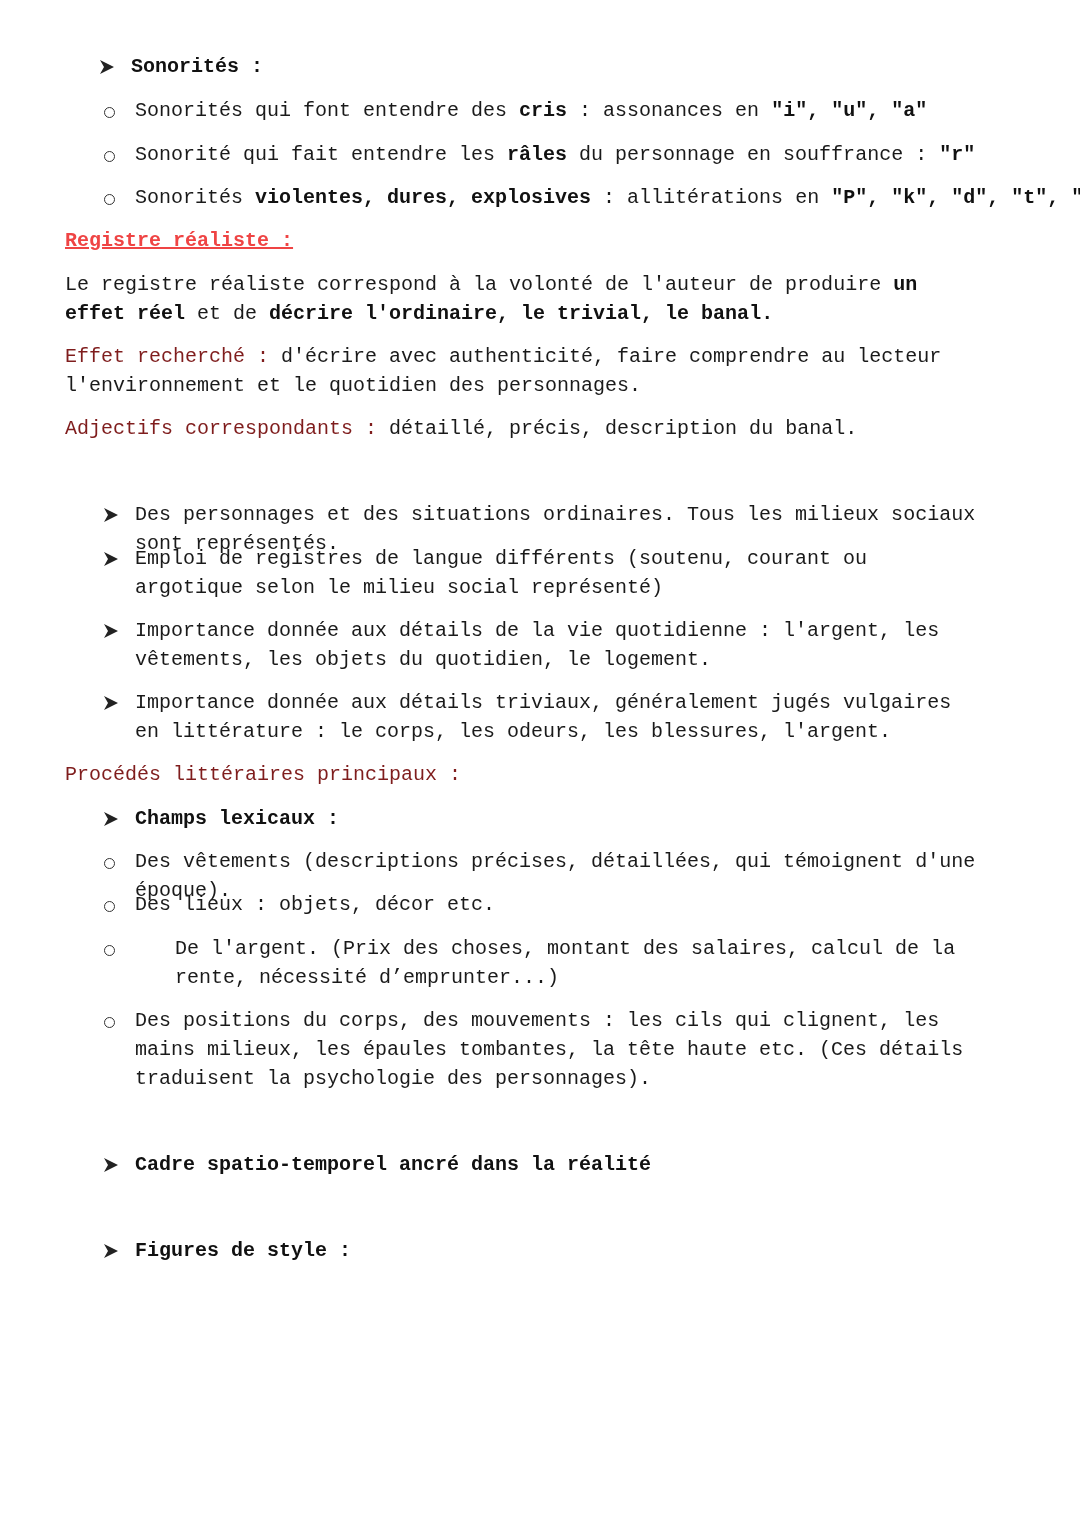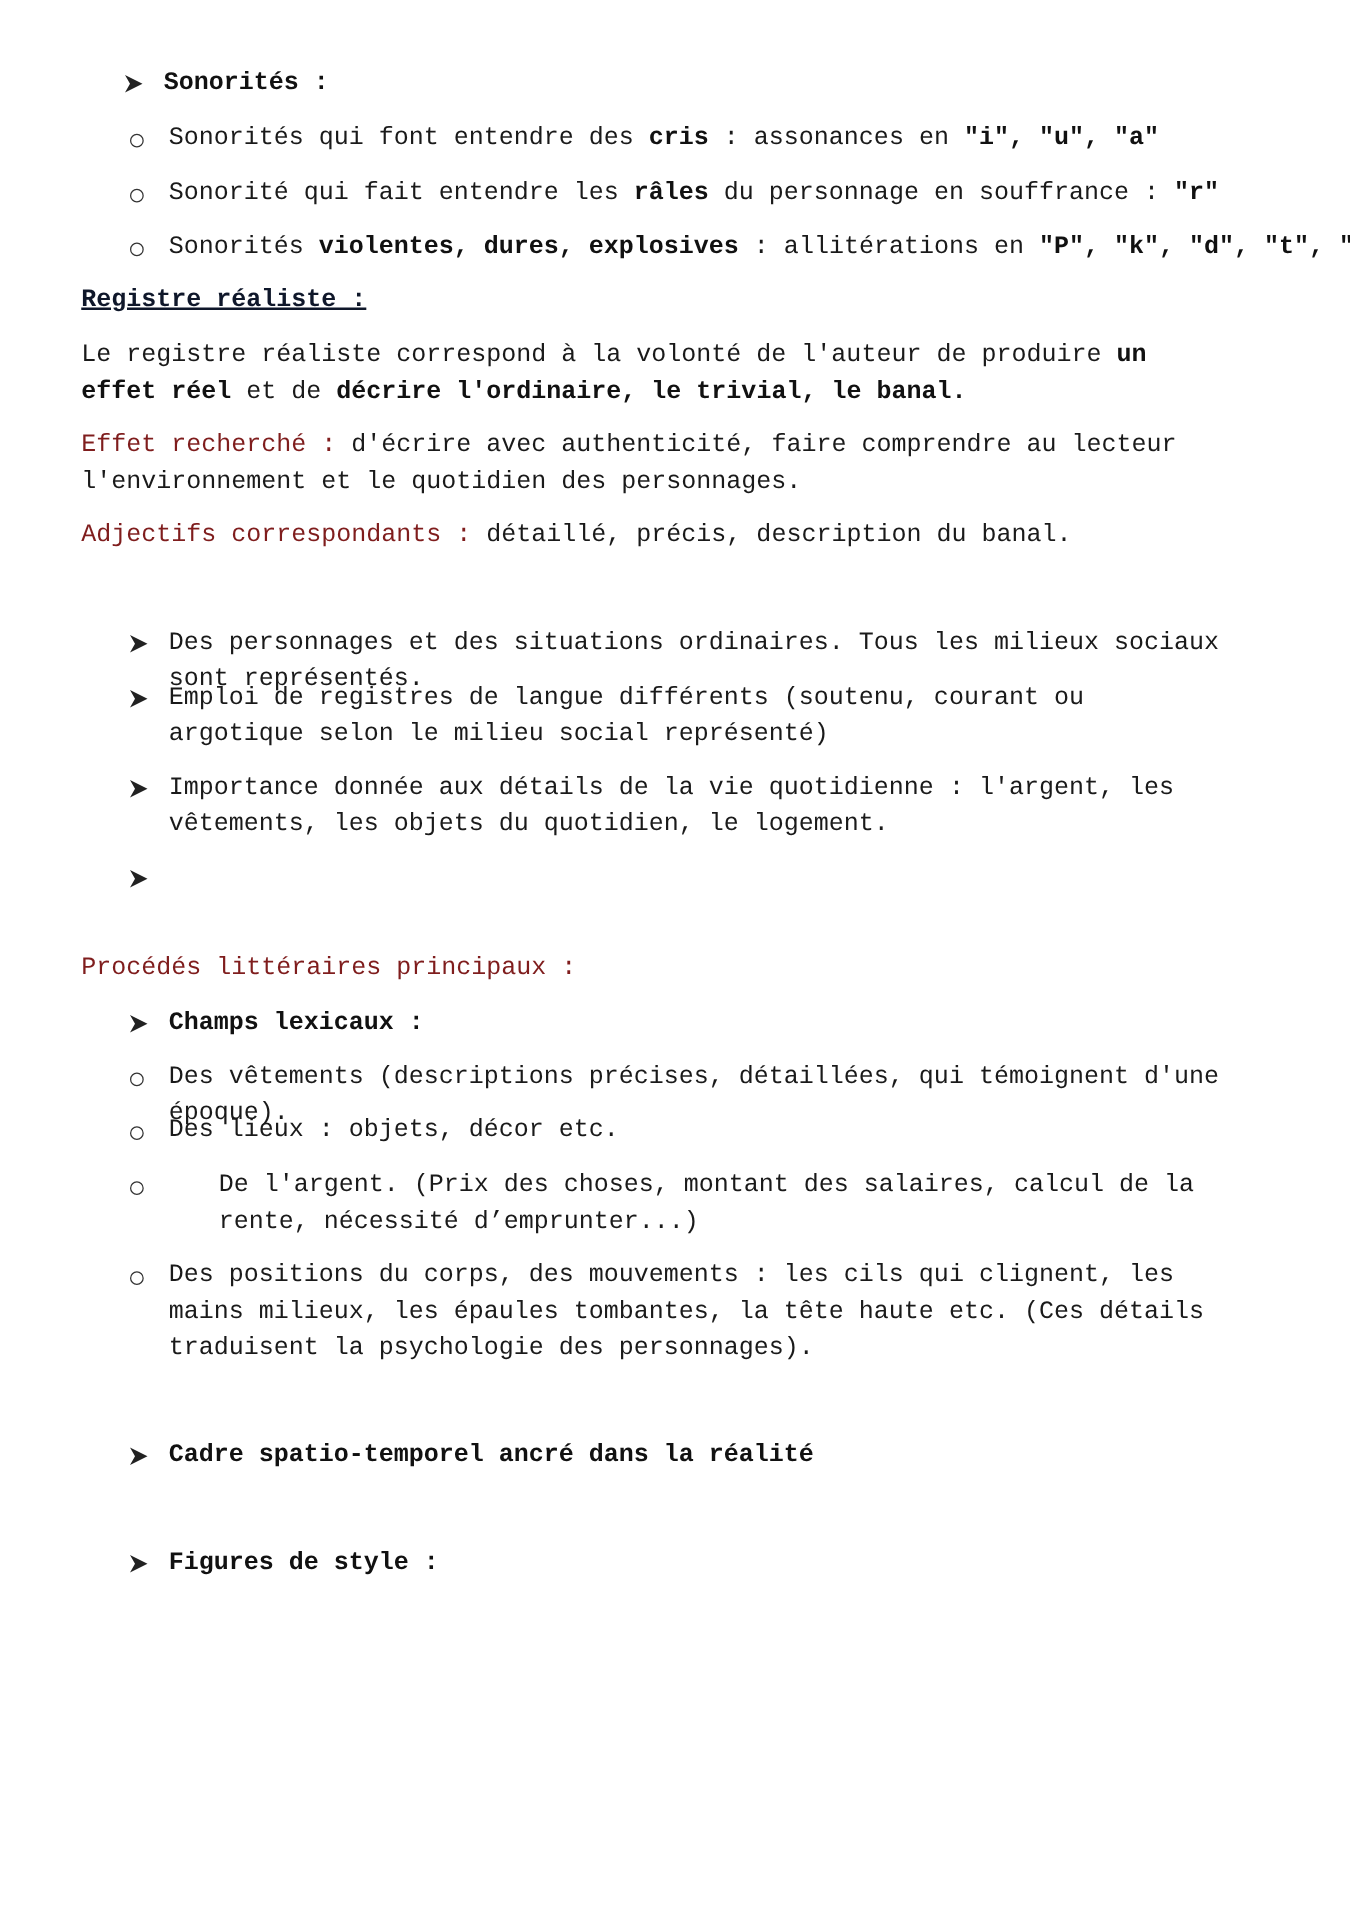--- a/index.html
+++ b/index.html
@@ -5,21 +5,21 @@
     html, body { margin: 0; padding: 0; background: #ffffff; }
     body {
       width: 1080px; height: 1527px; position: relative; overflow: hidden;
       font-family: "Liberation Sans", sans-serif; font-size: 20px; color: #1a1a1a;
     }
     .page { position: absolute; left: 0; top: 16px; width: 892px; height: 1527px; font-family: Liberation Mono, monospace; }
     .line { position: absolute; line-height: 29px; white-space: nowrap; }
     .wrap { white-space: normal; }
     .red { color: #7f1d1d; }
     b { font-weight: bold; color: #111; }
-    .heading-red { color: #0f172a; font-weight: bold; text-decoration: underline; }
+    .heading-red { color: #ef4444; font-weight: bold; text-decoration: underline; }
     .arrow {
       position: absolute; width: 16px; height: 16px;
     }
     .circle {
       position: absolute; width: 9px; height: 9px; border: 1.3px solid #333; border-radius: 50%;
     }
     .item-text { position: absolute; line-height: 29px; }
   </style>
 </head>
 <body>
@@ -60,20 +60,21 @@
   <div class="item-text" style="left:135px;top:528px;width:850px;">Emploi de registres de langue différents (soutenu, courant ou argotique selon le milieu social représenté)</div>
 
   <svg class="arrow" style="left:103px;top:607px;" viewBox="0 0 16 16">
       <path d="M1 1 L15 8 L1 15 L5 8 Z" fill="#222"></path>
     </svg>
   <div class="item-text" style="left:135px;top:600px;width:890px;">Importance donnée aux détails de la vie quotidienne : l'argent, les vêtements, les objets du quotidien, le logement.</div>
 
   <svg class="arrow" style="left:103px;top:679px;" viewBox="0 0 16 16">
       <path d="M1 1 L15 8 L1 15 L5 8 Z" fill="#222"></path>
     </svg>
+  <div class="item-text" style="left:135px;top:672px;width:850px;">Importance donnée aux détails triviaux, généralement jugés vulgaires en littérature : le corps, les odeurs, les blessures, l'argent.</div>
 
   <div class="line red" style="left:65px;top:744px;">Procédés littéraires principaux :</div>
 
   <svg class="arrow" style="left:103px;top:795px;" viewBox="0 0 16 16">
       <path d="M1 1 L15 8 L1 15 L5 8 Z" fill="#222"></path>
     </svg>
   <div class="line" style="left:135px;top:788px;"><b>Champs lexicaux :</b></div>
 
   <span class="circle" style="left:104px;top:842px;"></span>
   <div class="item-text" style="left:135px;top:831px;width:880px;">Des vêtements (descriptions précises, détaillées, qui témoignent d'une époque).</div>

